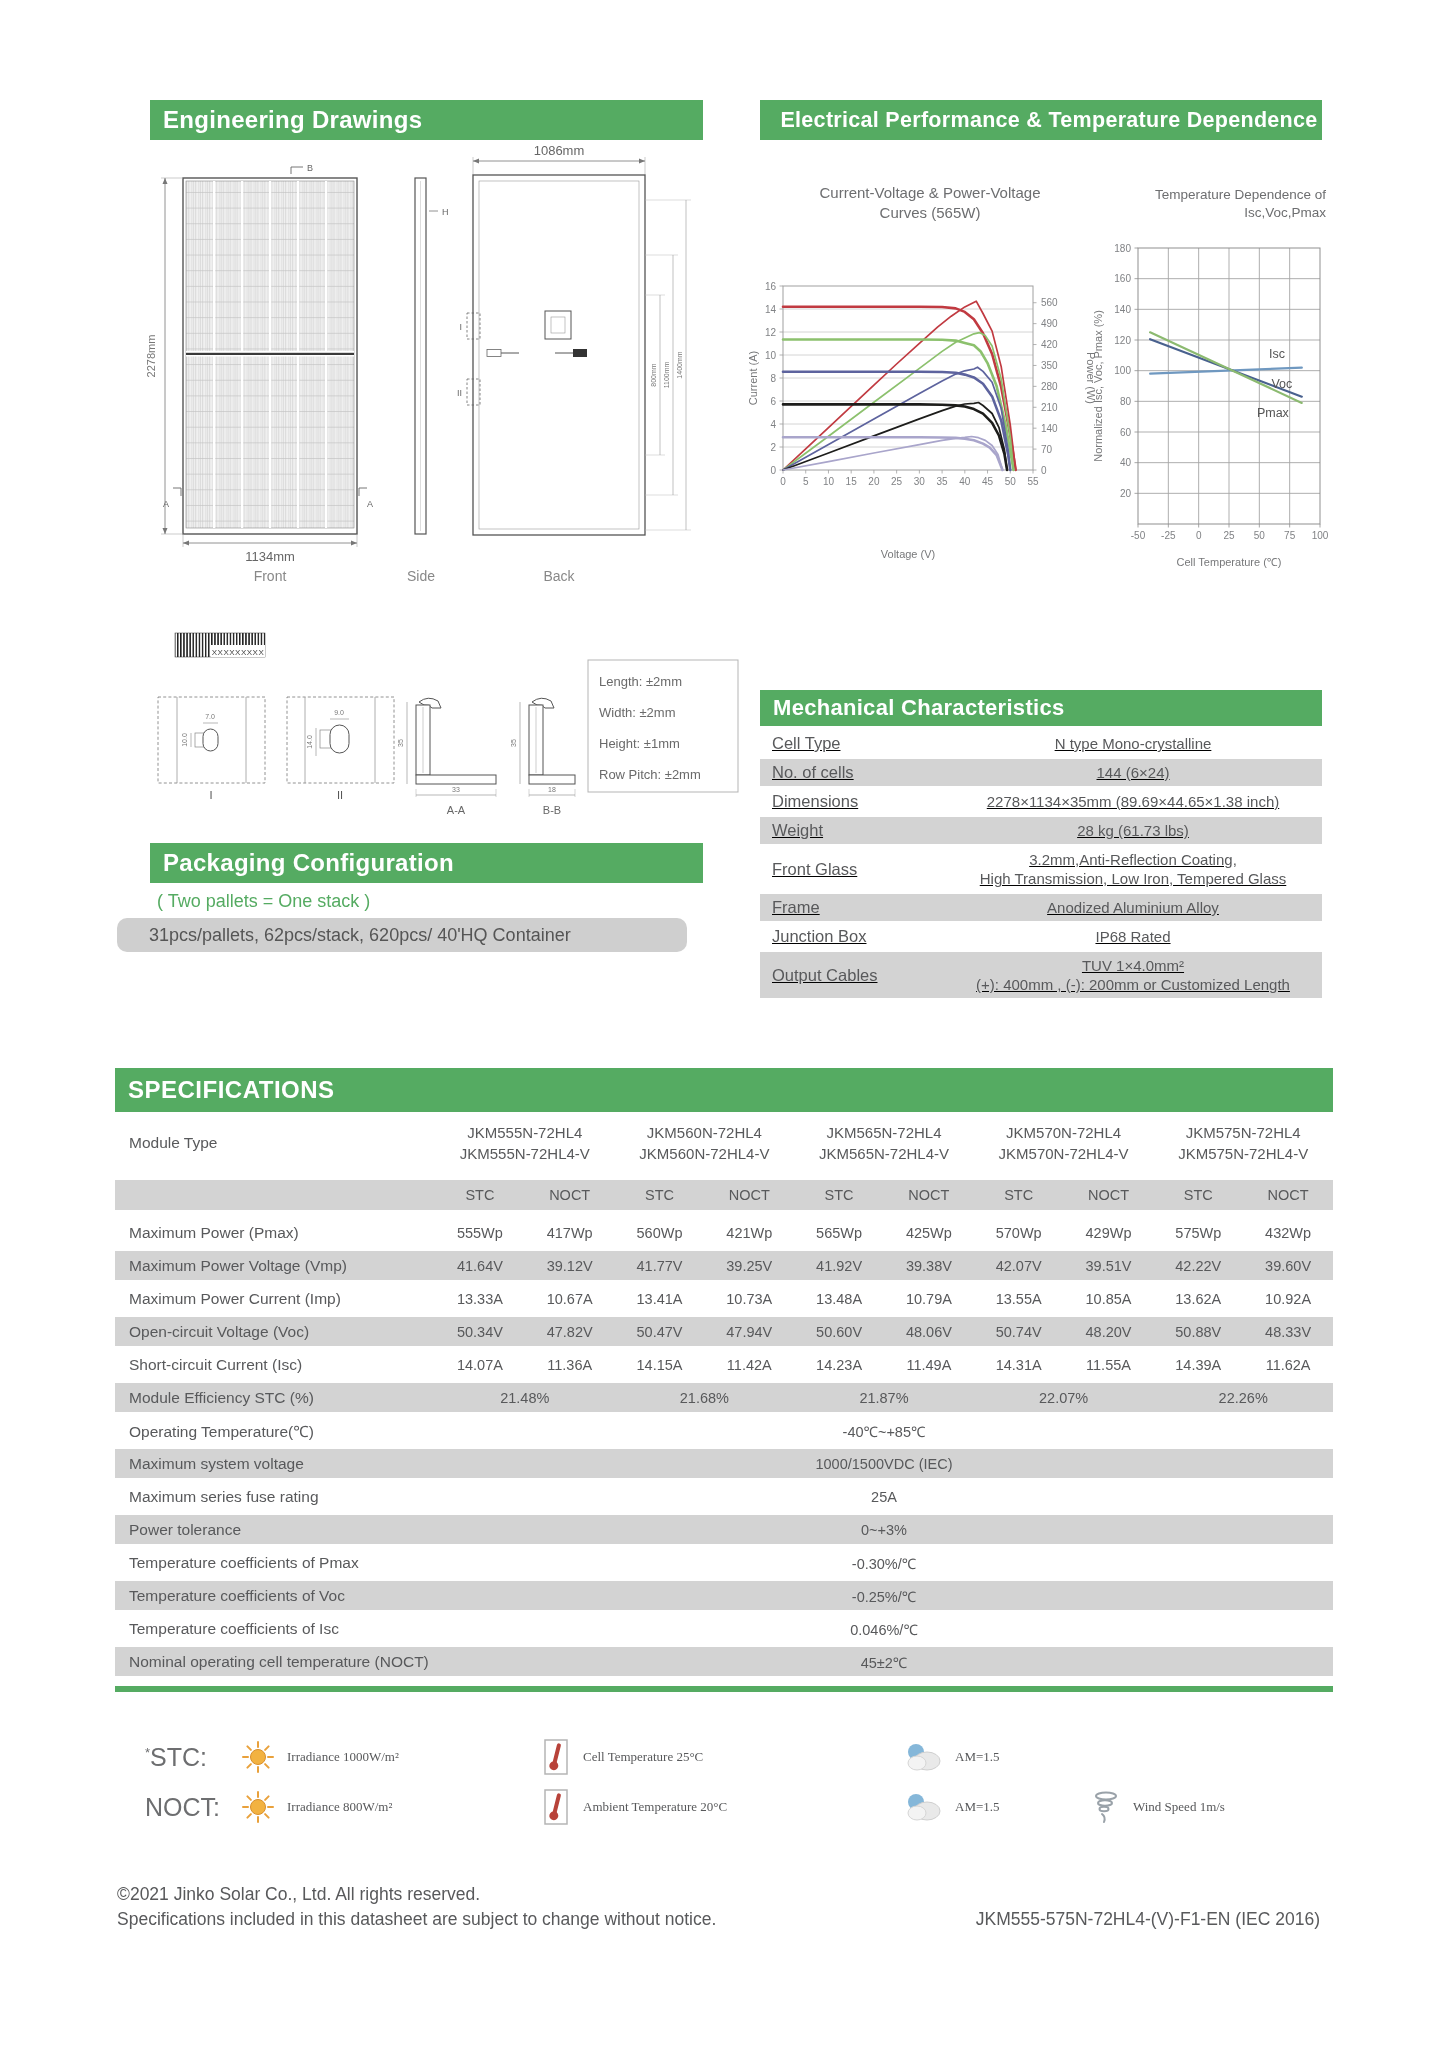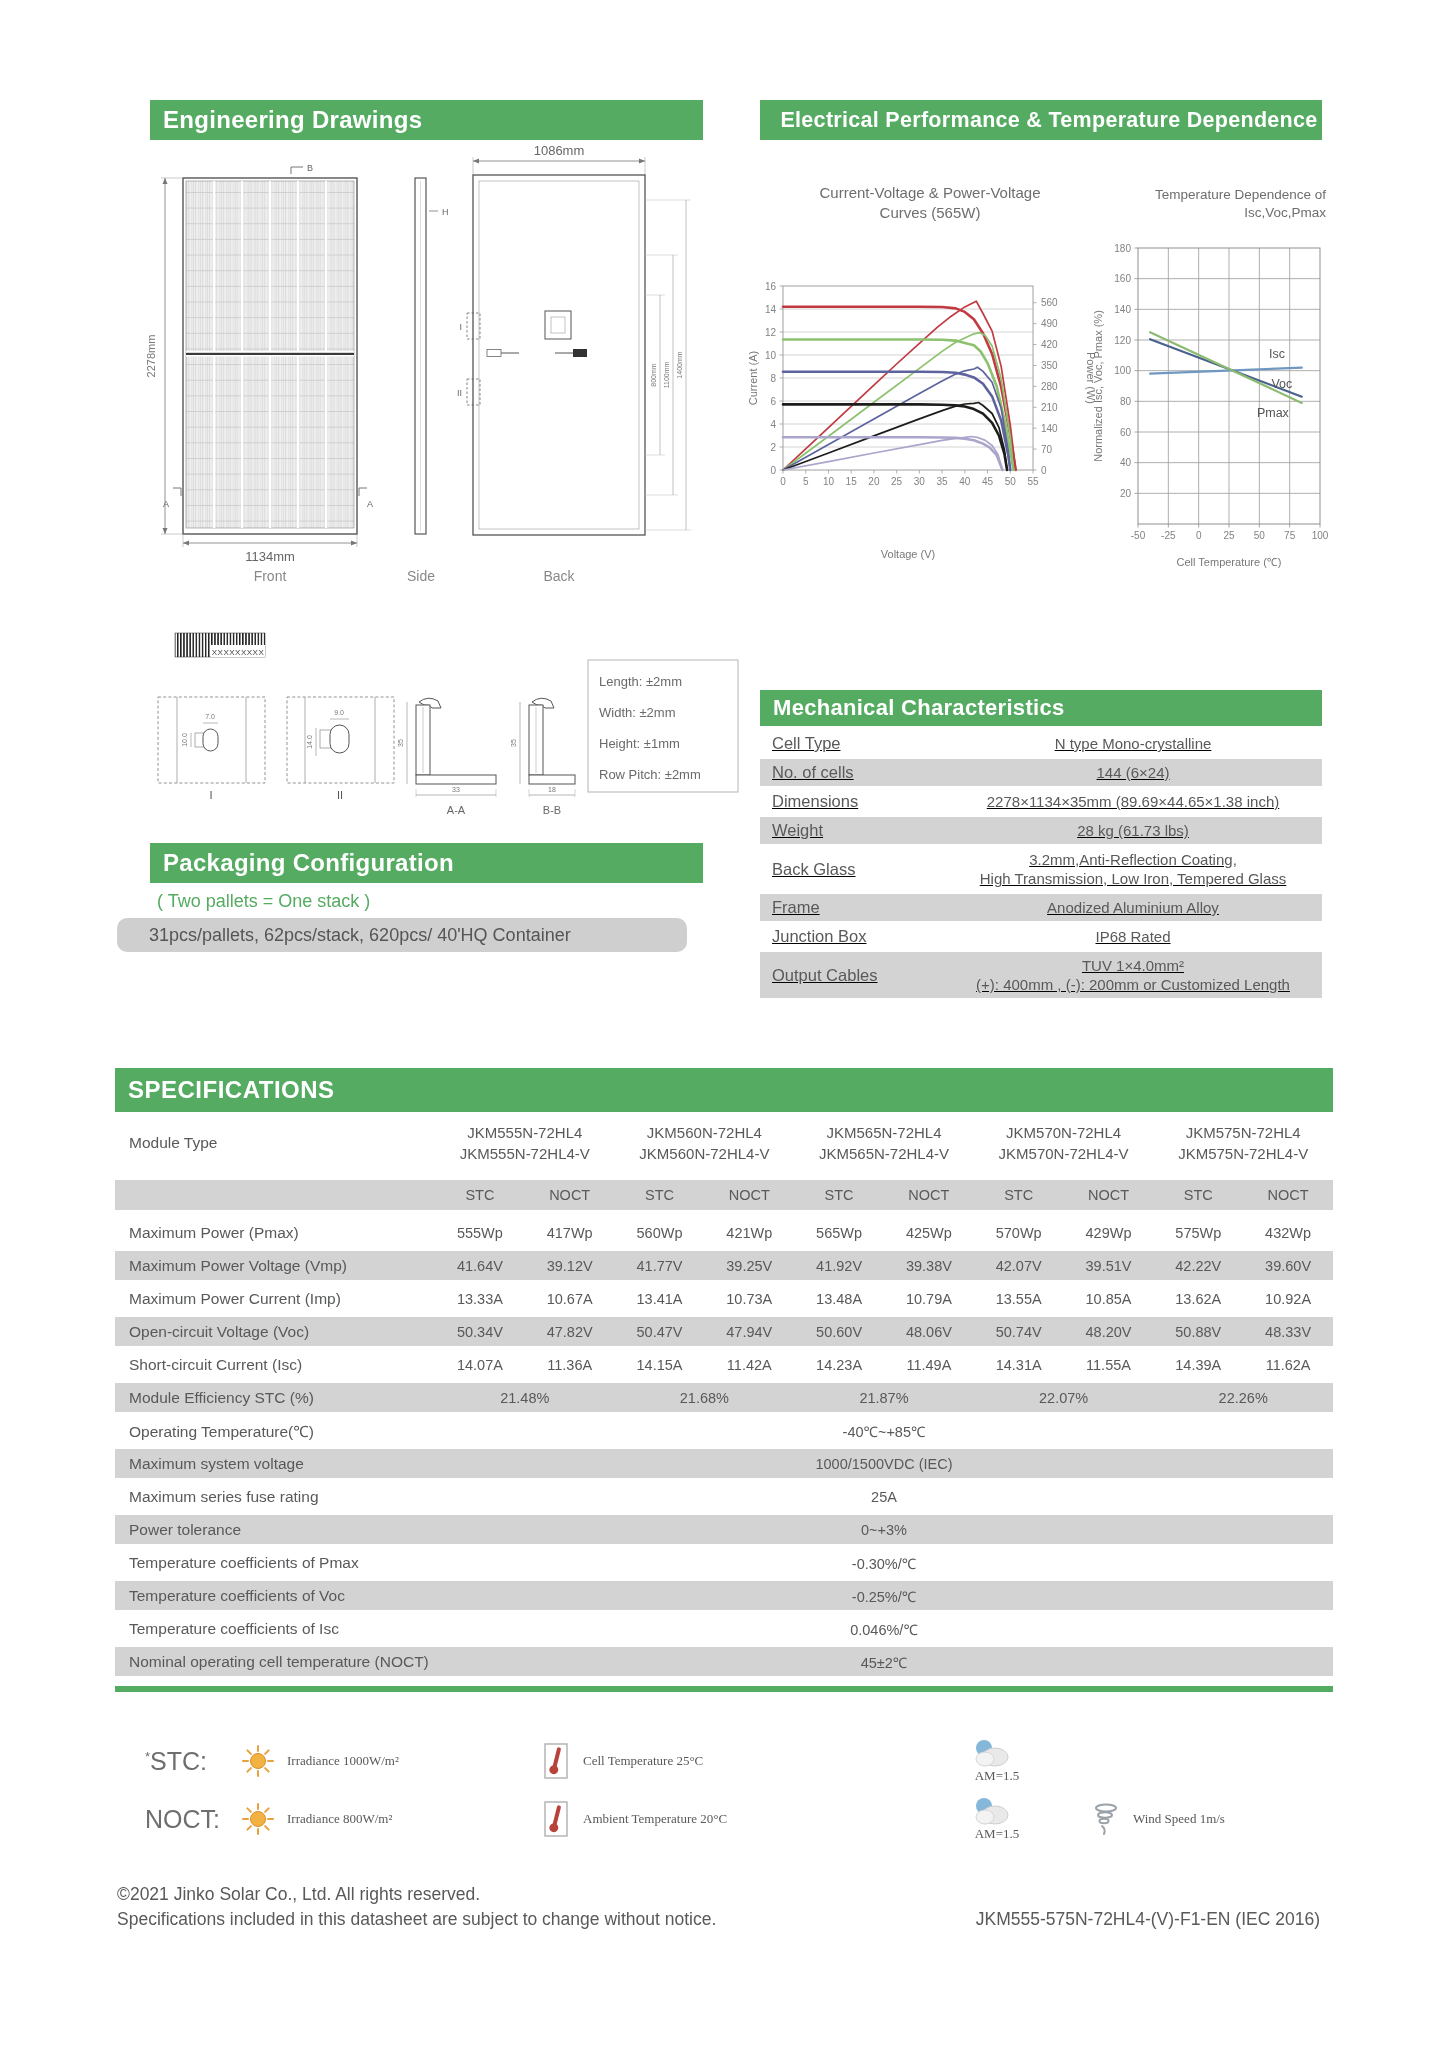--- a/index.html
+++ b/index.html
@@ -56,21 +56,21 @@
   .smod{text-align:center;font-size:15px;color:var(--txt);line-height:21px;}
   #spec-underline{position:absolute;left:115px;top:1686px;width:1218px;height:6px;background:var(--green);}
 
   #legend{position:absolute;left:145px;top:1738px;width:1220px;}
   .lrow{display:flex;align-items:center;margin-bottom:12px;}
   .llabel{font-size:25px;color:var(--txt2);min-width:96px;}
   .llabel sup{font-size:13px;}
   .litem{display:flex;align-items:center;}
   .litem.w0{min-width:300px;}
   .litem.w1{min-width:362px;}
-  .litem.w2{min-width:188px;flex-direction:column;}
+  .litem.w2{min-width:188px;}
   .licon{margin-right:12px;display:inline-flex;align-items:center;}
   .ltext{font-size:13px;color:var(--txt);font-family:Liberation Serif, serif;}
 
   #foot-1{position:absolute;left:117px;top:1884px;font-size:17.5px;color:var(--txt);}
   #foot-2{position:absolute;left:117px;top:1909px;font-size:17.5px;color:var(--txt);}
   #foot-code{position:absolute;right:128px;top:1909px;font-size:17.5px;color:var(--txt);}
 </style>
 </head>
 <body>
 
@@ -395,21 +395,21 @@
           <div>2278×1134×35mm (89.69×44.65×1.38 inch)</div>
         </div>
       </div>
       <div class="mrow shaded">
         <div class="mlabel">Weight</div>
         <div class="mvalue">
           <div>28 kg (61.73 lbs)</div>
         </div>
       </div>
       <div class="mrow">
-        <div class="mlabel">Back Glass</div>
+        <div class="mlabel">Front Glass</div>
         <div class="mvalue">
           <div>3.2mm,Anti-Reflection Coating,</div>
           <div>High Transmission, Low Iron, Tempered Glass</div>
         </div>
       </div>
       <div class="mrow shaded">
         <div class="mlabel">Frame</div>
         <div class="mvalue">
           <div>Anodized Aluminium Alloy</div>
         </div>

